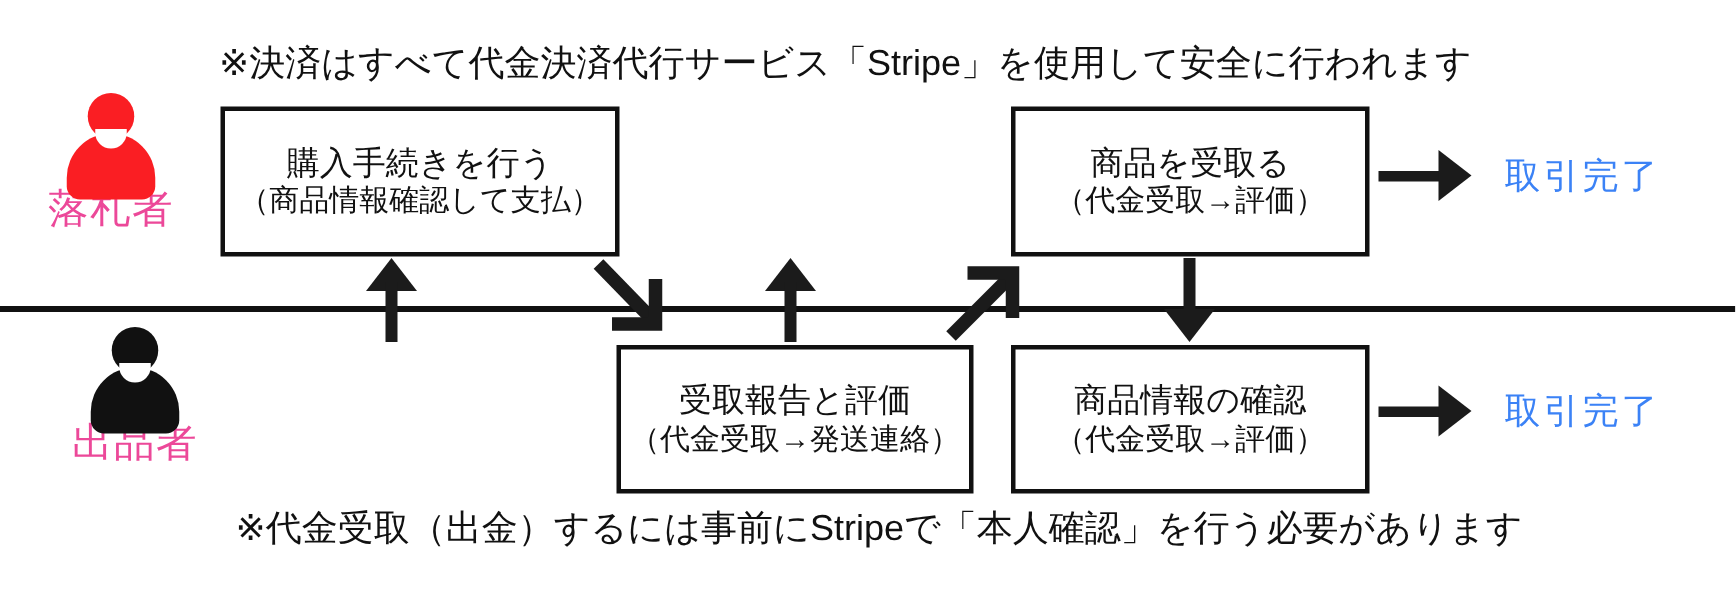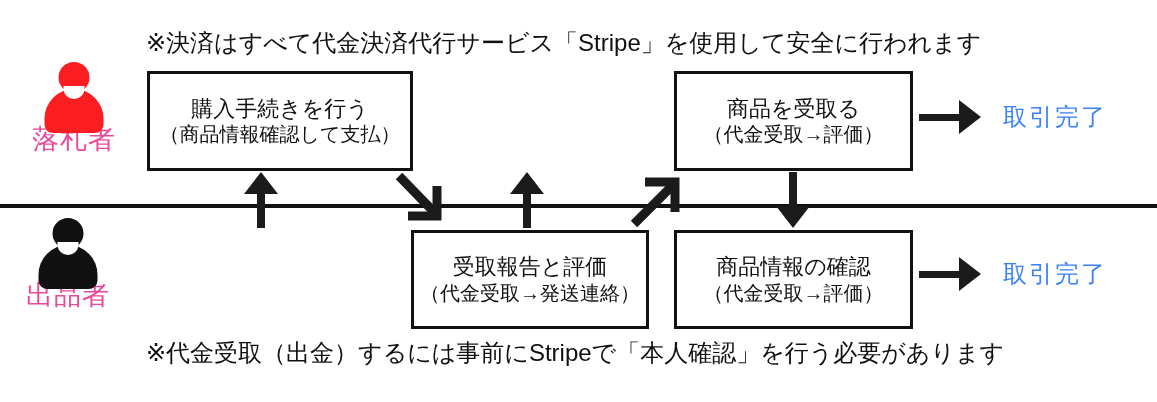--- a/index.html
+++ b/index.html
@@ -22,40 +22,40 @@
   
   .note {
     position: absolute;
     font-size: 24px;
     line-height: 1;
     white-space: nowrap;
     color: #111111;
     letter-spacing: 0px;
   }
   .note-top  { left: 146px; top: 31px; }
-  .note-bottom { left: 146px; top: 341px; }
+  .note-bottom { left: 157px; top: 341px; }
 
   
   .divider {
     position: absolute;
     left: 0px;
     top: 204px;
     width: 1157px;
     height: 4px;
     background: #111111;
   }
 
   
   .actor {
     position: absolute;
     width: 120px;
     text-align: center;
   }
   .actor-buyer  { left: 14px; top: 62px; }
-  .actor-seller { left: 8px; top: 218px; text-align: center; }
+  .actor-seller { left: 30px; top: 218px; text-align: center; }
 
   .person-icon {
     position: relative;
     width: 72px;
     height: 62px;
     margin: 0 auto 1px auto;
   }
   .person-head {
     position: absolute;
     left: 50%;

